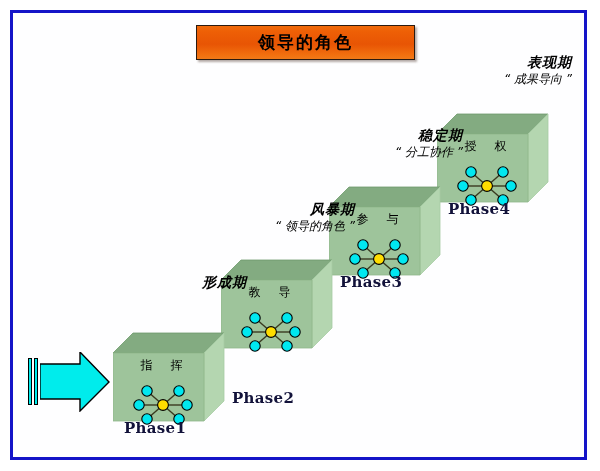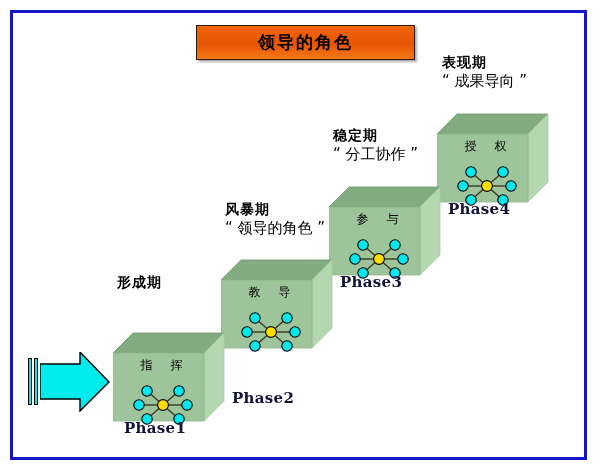--- a/index.html
+++ b/index.html
@@ -107,35 +107,36 @@
     left: 16px;
     top: 50px;
     width: 68px;
     height: 48px;
   }
 
   
   .cube-caption {
     position: absolute;
     width: 130px;
-    text-align: left;
+    text-align: right;
     line-height: 1.12;
+    font-style: italic;
   }
   .cap-main {
     display: block;
     font-family: "DejaVu Sans", sans-serif;
     font-weight: bold;
     font-size: 14px;
     color: #000000;
     letter-spacing: 1px;
   }
   .cap-sub {
     display: block;
     font-family: "DejaVu Sans", sans-serif;
-    font-size: 15px;
+    font-size: 12px;
     color: #000000;
     letter-spacing: 0px;
     margin-top: 2px;
   }
 
   
   .phase-label {
     position: absolute;
     width: 110px;
     font-family: "DejaVu Serif", serif;

